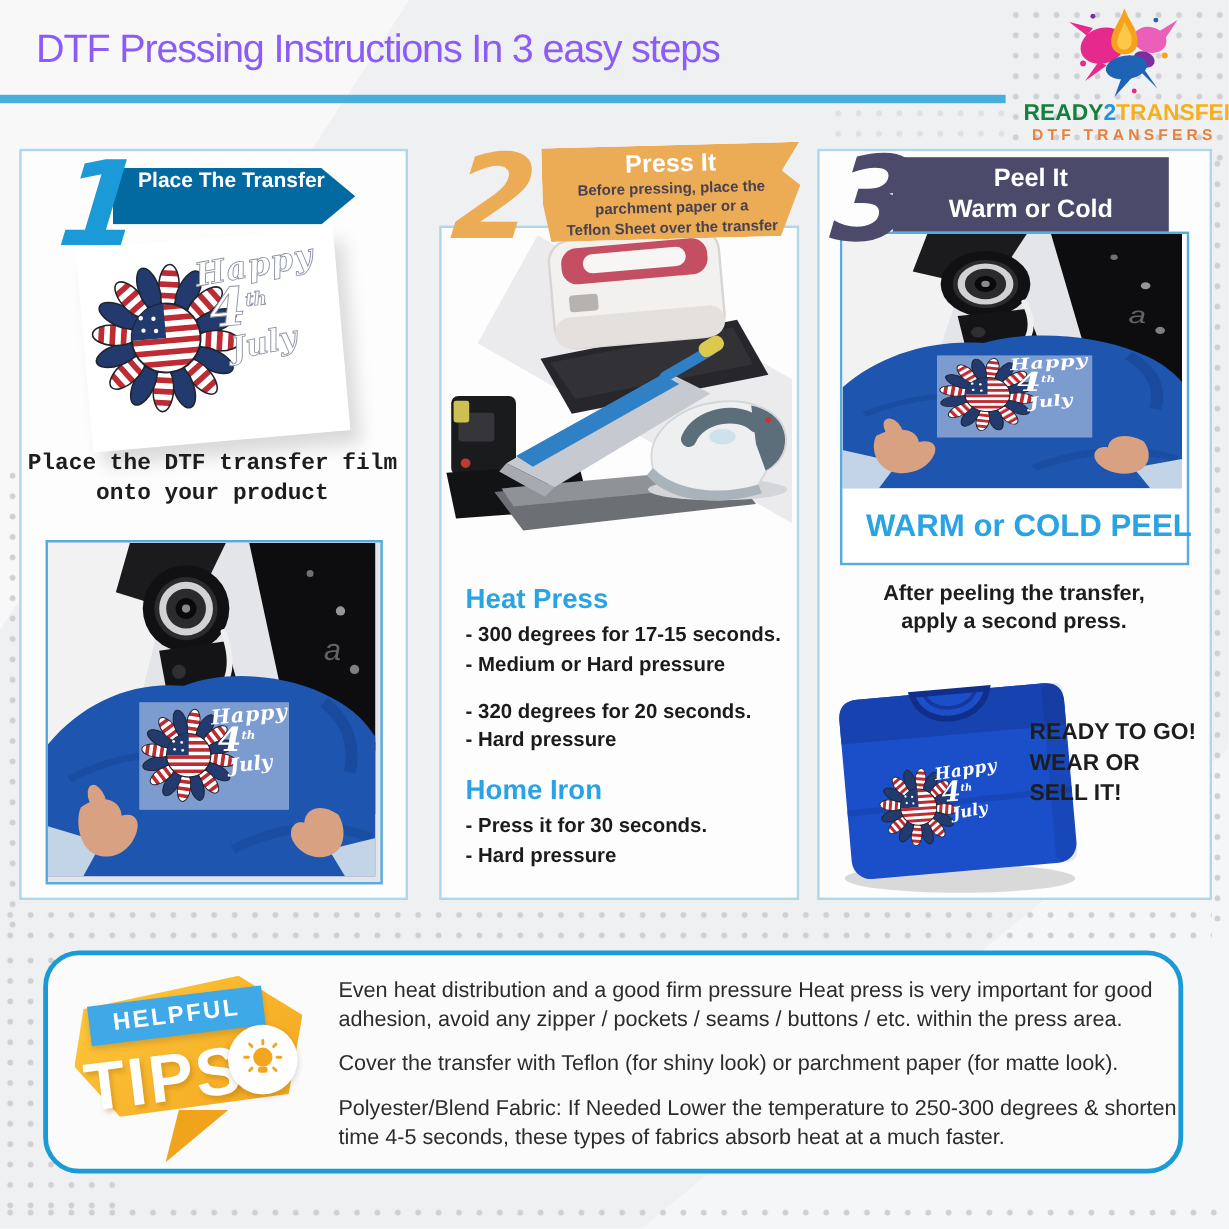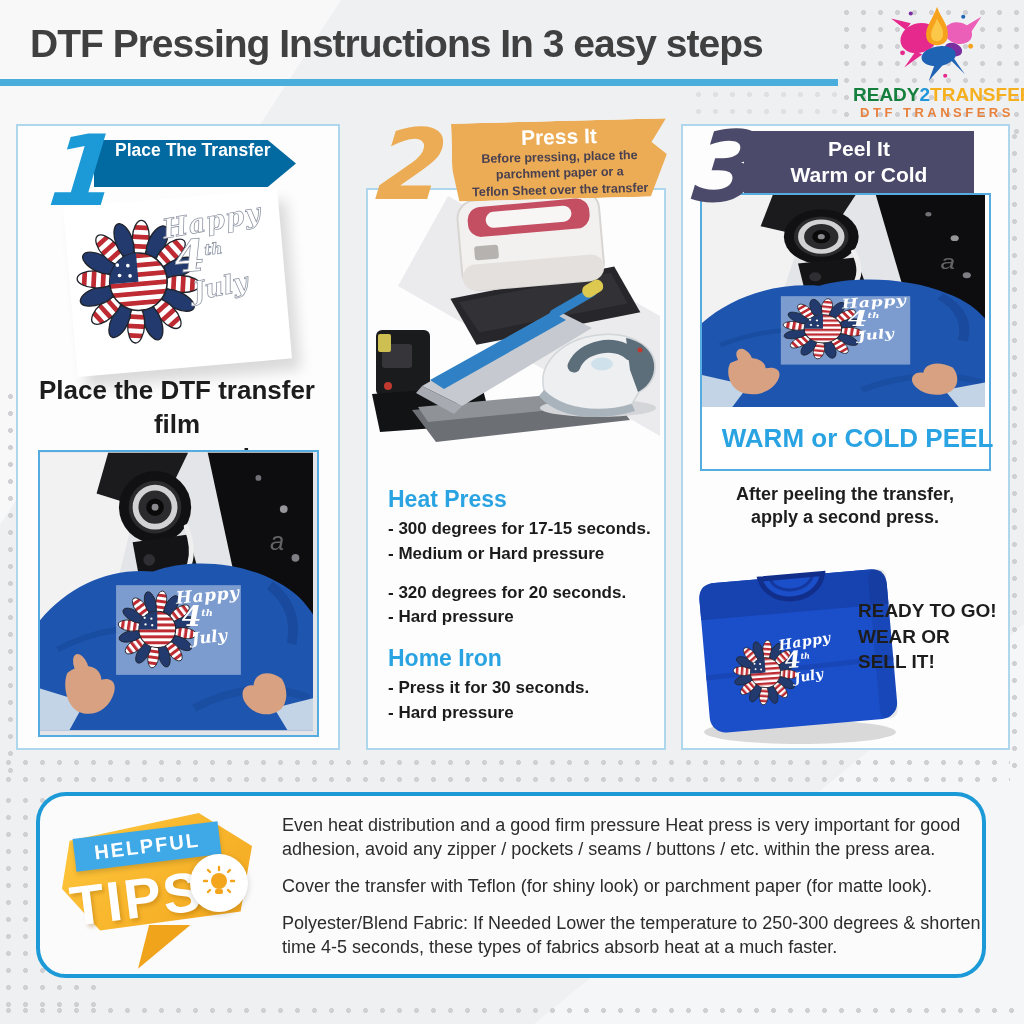--- a/index.html
+++ b/index.html
@@ -14,22 +14,22 @@
         background-size:17px 17px;pointer-events:none;}
   #dots-top-right{left:838px;top:4px;width:186px;height:130px;}
   #dots-under-title{left:690px;top:86px;width:150px;height:48px;opacity:.5;}
   #dots-left{left:2px;top:388px;width:14px;height:392px;}
   #dots-right{left:1006px;top:128px;width:18px;height:640px;}
   #dots-mid{left:0;top:754px;width:1010px;height:38px;}
   #dots-bottom-left{left:0;top:792px;width:100px;height:225px;}
   #dots-bottom{left:0;top:1002px;width:1024px;height:22px;}
 
   
-  #title{position:absolute;left:30px;top:22px;z-index:2;font-size:39px;font-weight:700;
-         letter-spacing:-1px;color:#404040;white-space:nowrap;}
+  #title{position:absolute;left:30px;top:22px;z-index:2;font-size:33px;font-weight:400;
+         letter-spacing:-1px;color:#8b5cf6;white-space:nowrap;}
   #title-underline{position:absolute;left:0;top:79px;width:838px;height:7px;background:#49aedc;z-index:1;}
   #logo{position:absolute;left:853px;top:2px;width:168px;height:118px;z-index:2;text-align:center;}
   #logo-splash{position:absolute;left:24px;top:0;width:120px;height:82px;}
   #logo-wordmark{position:absolute;left:0;top:82px;width:168px;font-size:19px;font-weight:800;letter-spacing:0;}
   #logo-tagline{position:absolute;left:0;top:103px;width:168px;font-size:13px;font-weight:700;
                 letter-spacing:3.5px;color:#e8813c;}
   .lg-pink{color:#15803d;}.lg-blue{color:#2196d8;}.lg-yellow{color:#f6b01e;}
 
   
   .panel{position:absolute;background:#fdfdfe;border:2px solid #aed6ec;z-index:1;}
@@ -55,21 +55,21 @@
   #step2-banner .note{font-size:12.5px;line-height:1.3;font-weight:700;color:#4a4150;}
 
   #step3-banner{position:absolute;left:744px;top:131px;width:230px;height:62px;z-index:3;background:#4b4a6a;
       display:flex;flex-direction:column;justify-content:center;text-align:center;color:#fff;
       font-size:21px;font-weight:800;line-height:1.25;}
 
   
   #film{position:absolute;left:70px;top:198px;width:215px;height:170px;background:#fff;z-index:2;
         transform:rotate(-5deg);box-shadow:8px 12px 14px rgba(0,0,0,.14);}
   .caption{position:absolute;z-index:2;text-align:center;font-weight:800;color:#1d1d1d;line-height:1.3;}
-  #caption1{left:22px;top:374px;width:310px;font-size:26px;}
+  #caption1{left:22px;top:374px;width:310px;font-size:19px;font-family:Liberation Mono, monospace;}
   .photo-frame{position:absolute;border:2px solid #55ace0;background:#e4e5e8;z-index:2;overflow:hidden;}
   #photo1{left:38px;top:450px;width:277px;height:283px;}
 
   
   .july-design{position:absolute;width:210px;height:150px;transform-origin:top left;z-index:3;}
   .jd-flower{position:absolute;left:0;top:4px;width:132px;height:140px;}
   .jd-text{position:absolute;left:96px;top:0;width:118px;color:#fff;}
   .on-white .jd-text{-webkit-text-stroke:.8px #8d94a3;}
   .jd-happy{font-family:"DejaVu Serif",serif;font-style:italic;font-weight:800;font-size:28px;
             transform:rotate(-5deg);letter-spacing:1px;}

